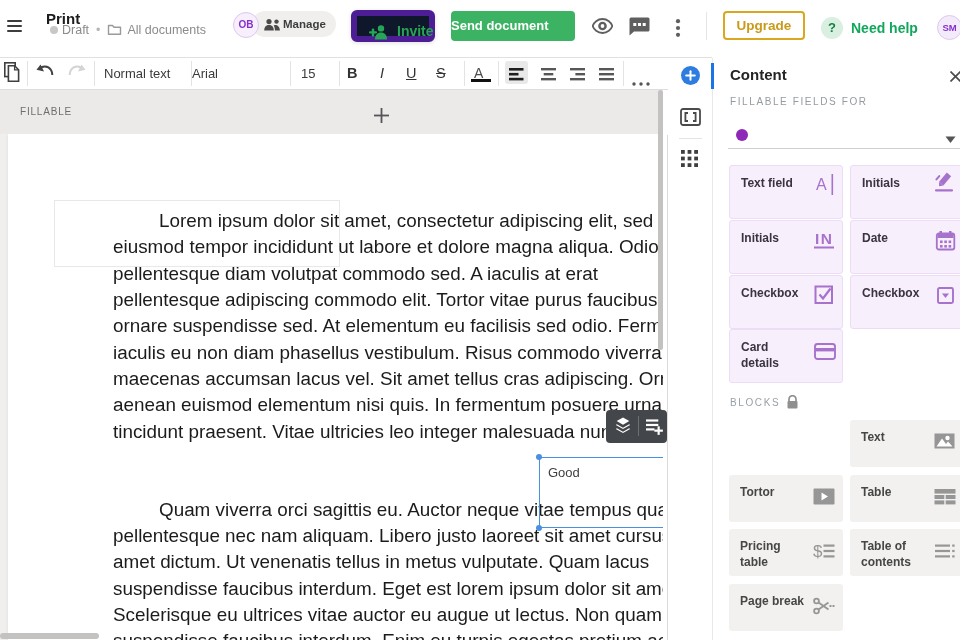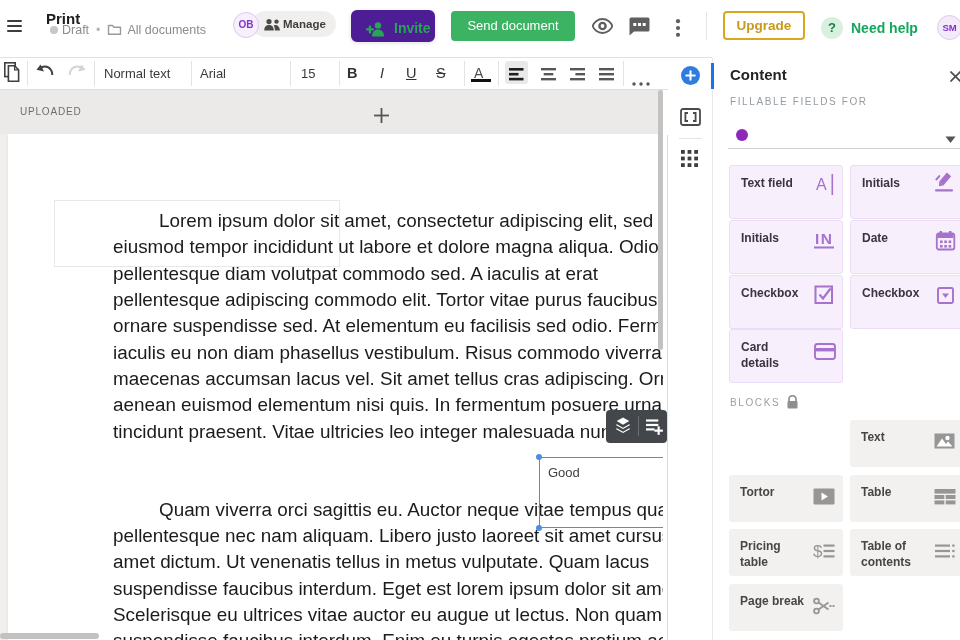--- a/index.html
+++ b/index.html
@@ -5,22 +5,22 @@
 .abs{position:absolute}
 #stage{position:relative;width:960px;height:640px;background:#fff}
 
 #topbar{left:0;top:0;width:960px;height:57px;background:#fff}
 #topline{left:0;top:57px;width:712px;height:1px;background:#e2e0df}
 .hline{background:#3d3d3d;height:2px;width:15px;border-radius:1px}
 #print{left:46px;top:10px;font-size:15px;font-weight:bold;color:#1d1d1d}
 #status{left:50px;top:23px;height:14px;color:#8b8b8b;font-size:12.5px}
 #ob{left:233px;top:12px;width:26px;height:26px;border-radius:50%;background:#f7effc;border:1px solid #ddc7ef;color:#8430cf;font-size:10px;font-weight:bold;text-align:center;line-height:24px;z-index:2}
 #manage{left:252px;top:11px;height:26px;border-radius:13px;background:#f0efee;padding:0 10px 0 31px;font-size:11.5px;font-weight:bold;color:#3e3e3e;line-height:26px}
-#invite{left:351px;top:10px;width:84px;height:32px;background:#4c1d95;border:3px solid #4c1d95;border-radius:6px;box-shadow:0 1px 4px rgba(0,0,0,.13);color:#27a556;font-weight:bold;font-size:14px;line-height:30px;padding-left:40px}
-#send{left:451px;top:11px;width:124px;height:30px;background:#3cb263;border-radius:4px;color:#fff;font-weight:normal;font-size:13px;text-align:center;line-height:30px}
+#invite{left:351px;top:10px;width:84px;height:32px;background:#0f172a;border:6px solid #4c1d95;border-radius:6px;box-shadow:0 1px 4px rgba(0,0,0,.13);color:#27a556;font-weight:bold;font-size:14px;line-height:30px;padding-left:40px}
+#send{left:451px;top:11px;width:124px;height:30px;background:#3cb263;border-radius:4px;color:#fff;font-weight:bold;font-size:13px;text-align:left;line-height:30px}
 #hdivide{left:706px;top:12px;width:1px;height:28px;background:#e5e5e5}
 #upgrade{left:723px;top:11px;width:82px;height:29px;border:2px solid #d9a81f;border-radius:4px;color:#c9991a;font-weight:bold;font-size:13.5px;text-align:center;line-height:25px}
 #qcirc{left:821px;top:17px;width:22px;height:22px;border-radius:50%;background:#d9efdf;color:#157f46;font-weight:bold;font-size:13px;text-align:center;line-height:22px}
 #needhelp{left:851px;top:20px;color:#12a75c;font-weight:bold;font-size:14px}
 #sm{left:937px;top:15px;width:25px;height:25px;border-radius:50%;background:#f4ebfa;border:1px solid #e0c7f0;color:#8430cf;font-size:9.5px;font-weight:bold;text-align:center;line-height:23px}
 
 #toolbar{left:0;top:58px;width:668px;height:31px;background:#fff}
 #toolline{left:0;top:89px;width:668px;height:1px;background:#dedddd}
 .tdiv{position:absolute;top:61px;width:1px;height:25px;background:#e3e3e3}
 .tt{position:absolute;top:58px;height:31px;line-height:31px;font-size:13px;color:#3a3a3a}
@@ -122,21 +122,21 @@
         <path d="M3 5.5 C6 1.5 12 1.5 15 6 C16 7.5 16.3 9 16.3 11" fill="none" stroke="#424242" stroke-width="2"></path>
         <path d="M0.5 5.8 L8 7.4 L4.5 0.6 Z" fill="#424242"></path>
       </svg></div>
   <div class="abs" style="left:68px;top:64px"><svg width="18" height="15" viewBox="0 0 18 15">
         <path d="M15 5.5 C12 1.5 6 1.5 3 6 C2 7.5 1.7 9 1.7 11" fill="none" stroke="#d4d4d4" stroke-width="2"></path>
         <path d="M17.5 5.8 L10 7.4 L13.5 0.6 Z" fill="#d4d4d4"></path>
       </svg></div>
   <div class="tdiv" style="left:94px"></div>
   <div class="tt" style="left:104px">Normal text</div>
   <div class="tdiv" style="left:191px"></div>
-  <div class="tt" style="left:200px">Arial</div>
+  <div class="tt" style="left:192px">Arial</div>
   <div class="tdiv" style="left:290px"></div>
   <div class="tt" style="left:301px">15</div>
   <div class="tdiv" style="left:339px"></div>
   <div class="tt" style="left:347px;font-weight:bold;font-size:14.5px;color:#333">B</div>
   <div class="tt" style="left:380px;font-style:italic;font-size:14.5px;color:#333">I</div>
   <div class="tt" style="left:406px;text-decoration:underline;font-size:14.5px;color:#333">U</div>
   <div class="tt" style="left:436px;text-decoration:line-through;font-size:14.5px;color:#333">S</div>
   <div class="tdiv" style="left:464px"></div>
   <div class="tt" style="left:474px;font-size:14px;color:#4c4c4c">A</div>
   <div class="abs" style="left:471px;top:78.5px;width:20px;height:3.5px;background:#111"></div>
@@ -176,21 +176,21 @@
           <circle cx="2" cy="2" r="1.7"></circle>
           <circle cx="9" cy="2" r="1.7"></circle>
           <circle cx="16" cy="2" r="1.7"></circle>
         </g>
       </svg></div>
   <div class="abs" id="toolline"></div>
 
   <div class="abs" id="scroll">
     <div class="abs" id="page"></div>
     <div class="abs" id="upbar">
-        <div class="abs" id="uploaded">UPLOADED</div>
+        <div class="abs" id="uploaded">FILLABLE</div>
         <div class="abs" style="left:373.5px;top:17.5px"><svg width="15" height="15" viewBox="0 0 15 15">
             <g fill="#555">
               <rect x="6.6" y="0" width="1.8" height="15"></rect>
               <rect x="0" y="6.6" width="15" height="1.8"></rect>
             </g>
           </svg></div>
       </div>
     <div class="abs" id="faintbox"></div>
     <div class="abs ptext" id="p1" style="top:118.2px"><span style="padding-left:46px">Lorem ipsum dolor sit amet, consectetur adipiscing elit, sed do</span>
 eiusmod tempor incididunt ut labore et dolore magna aliqua. Odio

